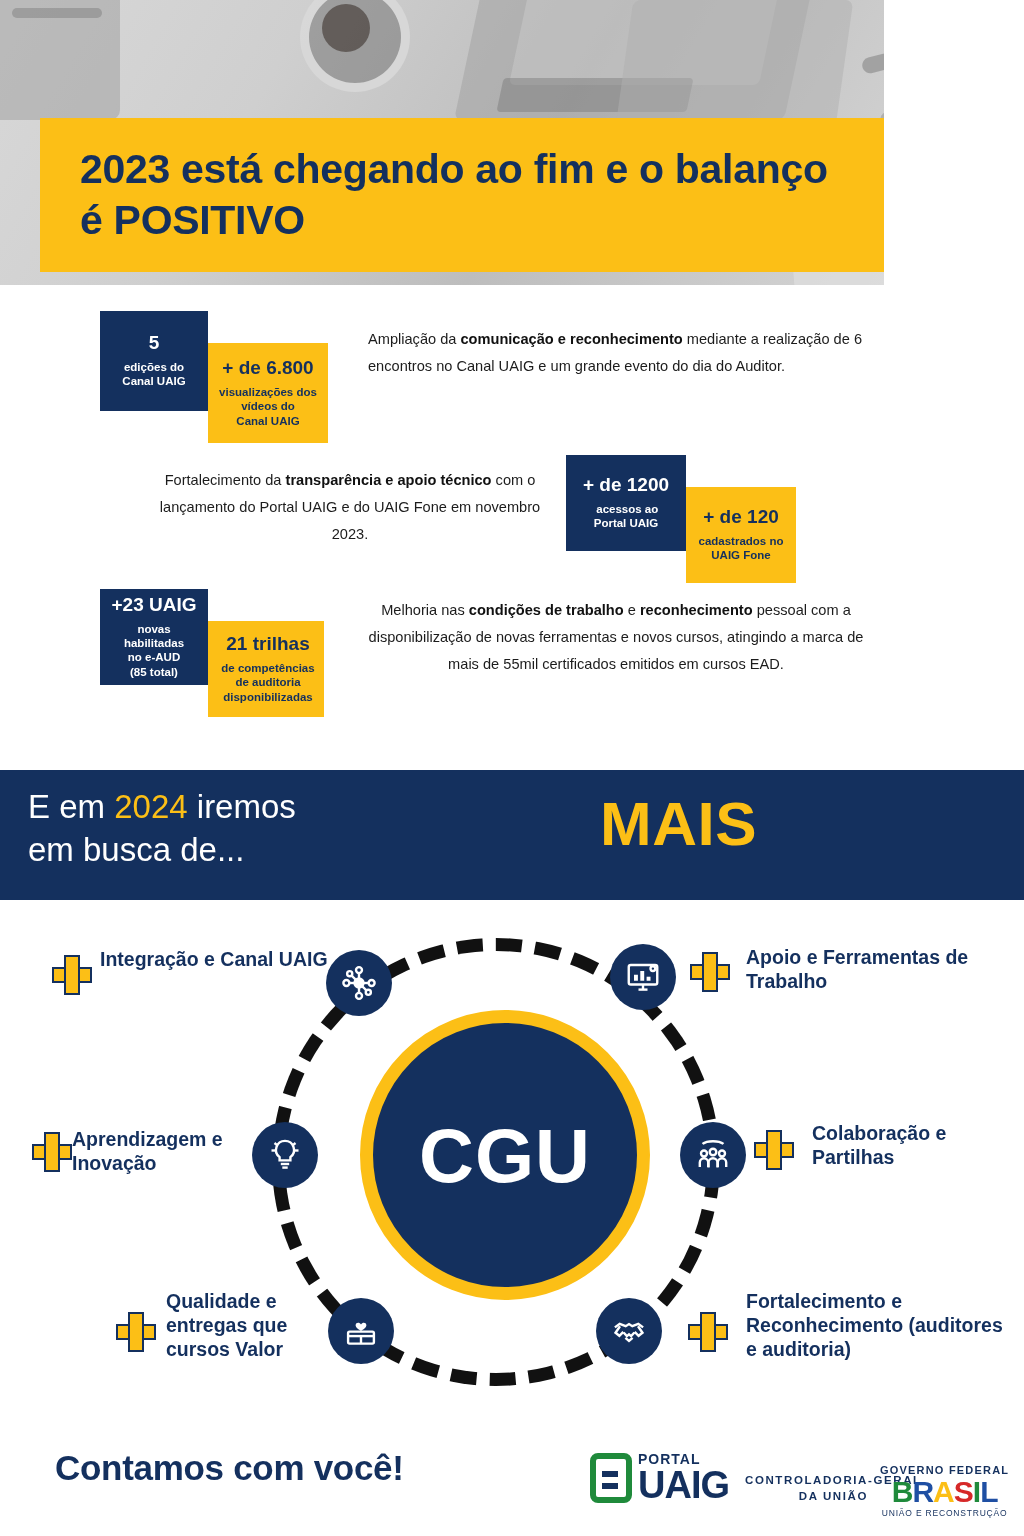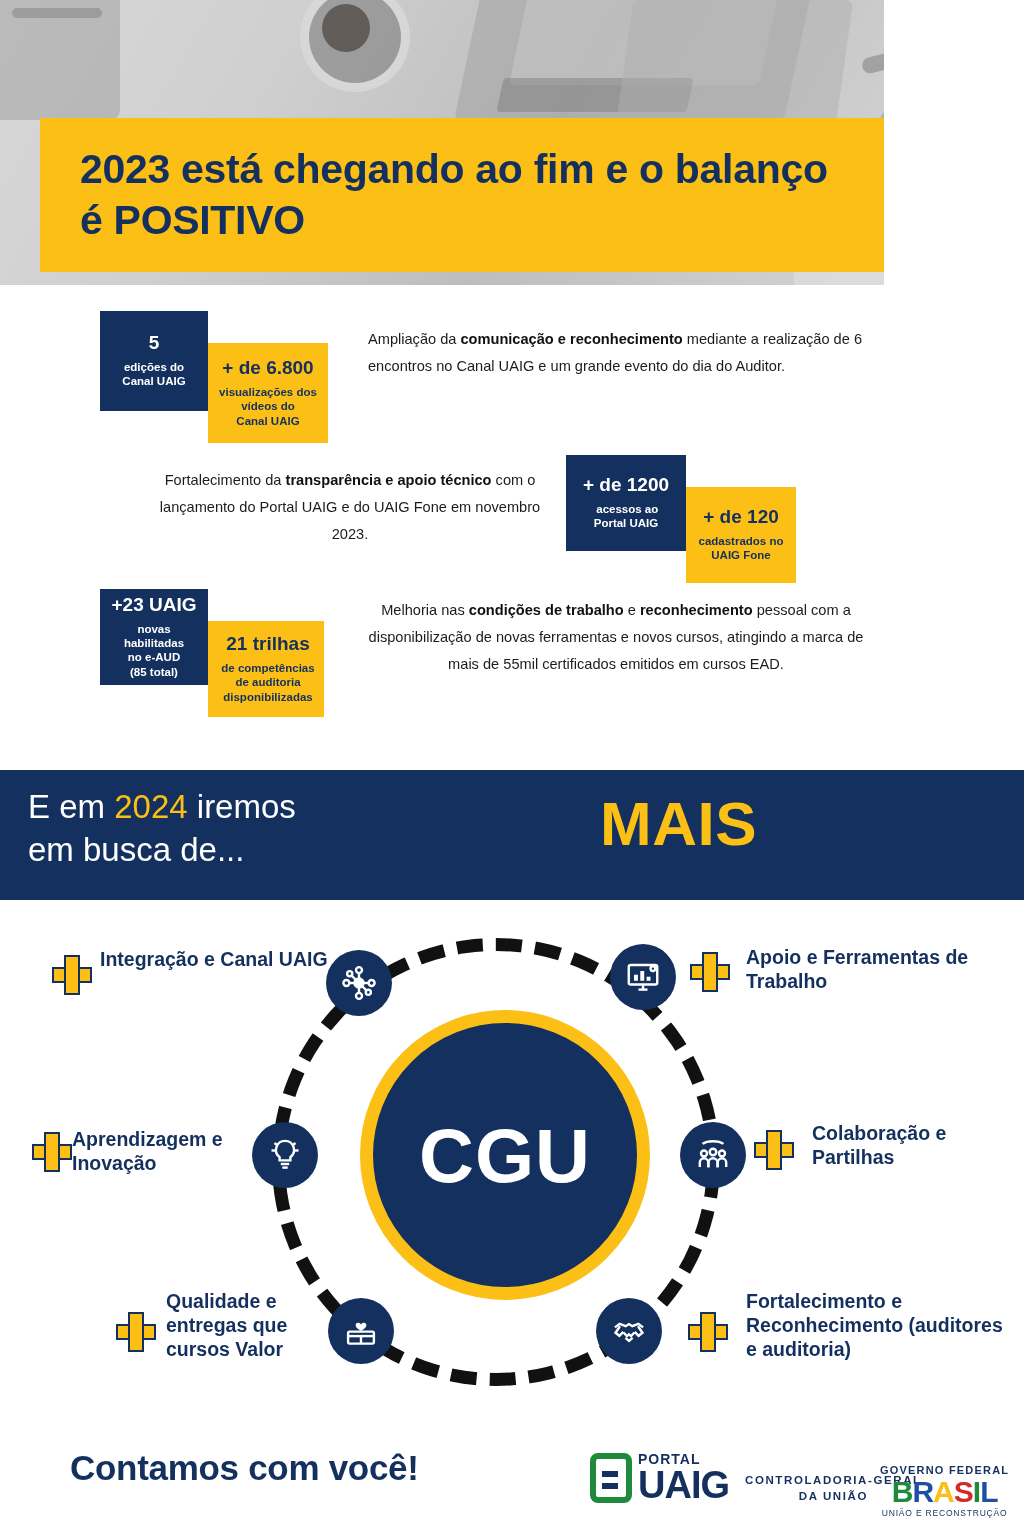--- a/index.html
+++ b/index.html
@@ -230,21 +230,20 @@
     width: 1024px; height: 106px;
     background: #ffffff;
   }
   .contamos {
     position: absolute;
     left: 55px; top: 18px;
     font-size: 35px;
     font-weight: 800;
     color: #14305e;
     letter-spacing: -0.3px;
-    margin-left: 15px;
   }
   .logo-uaig {
     position: absolute;
     left: 590px; top: 22px;
     display: flex;
     align-items: center;
   }
   .uaig-mark {
     width: 42px; height: 50px;
     border: 6px solid #1f8a3b;

